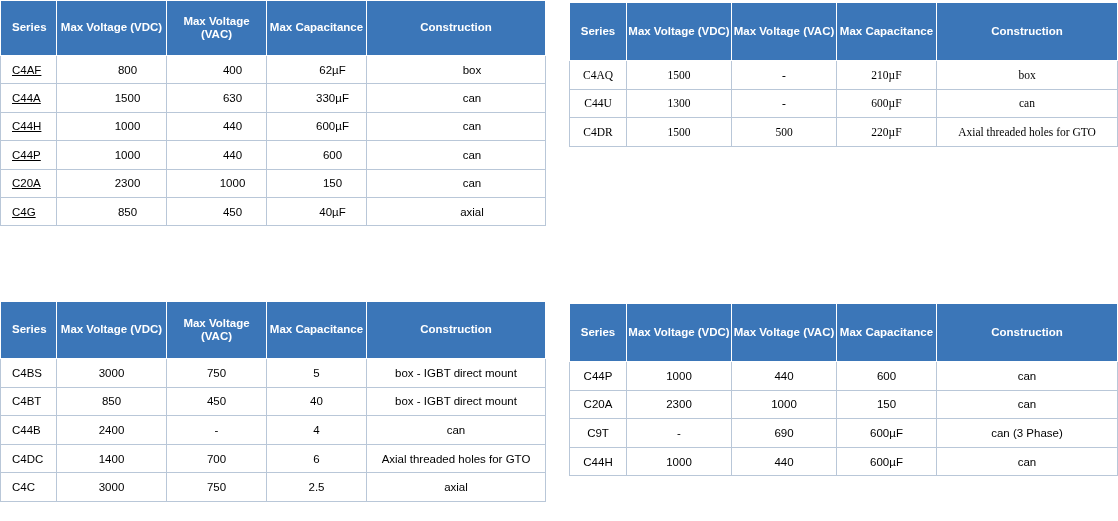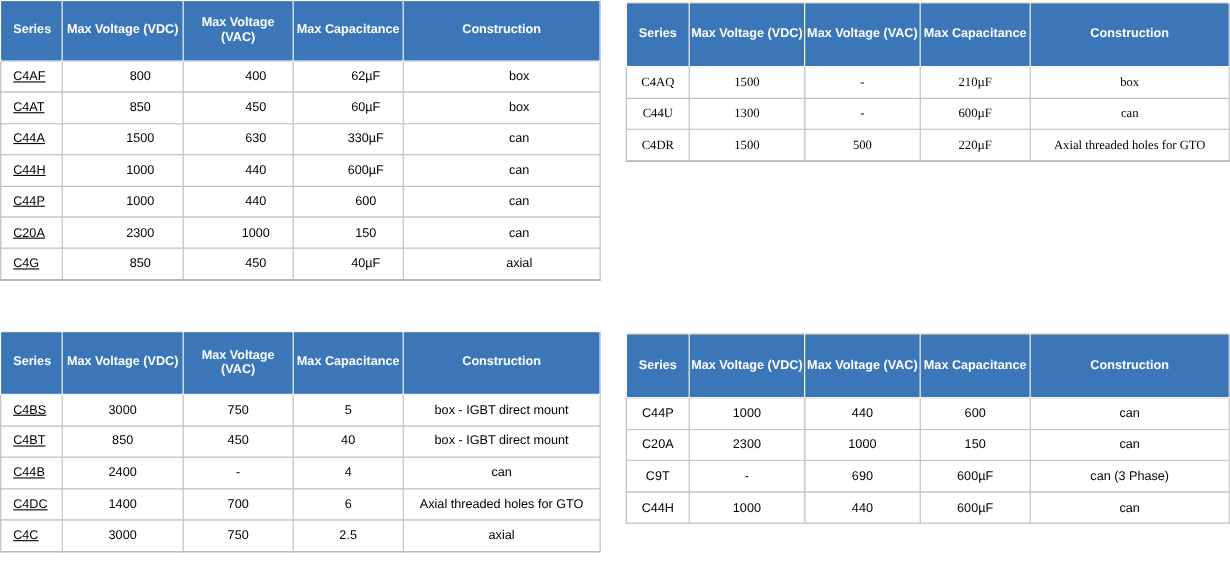--- a/index.html
+++ b/index.html
@@ -18,21 +18,21 @@
     position: absolute;
     top: 0;
     left: 0;
     width: 1118px;
     height: 521px;
   }
   table.cap-table {
     border-collapse: collapse;
     table-layout: fixed;
     position: absolute;
-    background: #a16207;
+    background: #fdba74;
   }
   table.cap-table th {
     background: #3b76b8;
     color: #ffffff;
     font-size: 11.5px;
     font-weight: bold;
     text-align: center;
     border: 1px solid #ffffff;
     padding: 0;
     height: 100%;
@@ -55,21 +55,21 @@
 
   
   #table-top-right { left: 569px; top: 2px; width: 548px; }
   #table-top-right th { height: 57px; }
   #table-top-right td { height: 27.6px; font-family: Liberation Serif, serif; }
 
   
   #table-bottom-left { left: 0px; top: 301px; width: 545px; }
   #table-bottom-left th { height: 56px; }
   #table-bottom-left td { height: 27.6px; }
-  #table-bottom-left td.series-cell { text-align: left; padding-left: 11px; text-decoration: underline; }
+  #table-bottom-left td.series-cell { text-align: left; padding-left: 11px; }
   #table-bottom-left th.series-head { text-align: left; padding-left: 11px; }
 
   
   #table-bottom-right { left: 569px; top: 303px; width: 548px; }
   #table-bottom-right th { height: 57px; }
   #table-bottom-right td { height: 27.6px; }
 
   .col-series  { width: 56px; }
   .col-vdc     { width: 110px; }
   .col-vac     { width: 100px; }
@@ -106,27 +106,20 @@
     </thead>
     <tbody>
       <tr>
         <td class="series-cell">C4AF</td>
         <td>800</td>
         <td>400</td>
         <td>62µF</td>
         <td>box</td>
       </tr>
       <tr>
-        <td class="series-cell">C4AT</td>
-        <td>850</td>
-        <td>450</td>
-        <td>60µF</td>
-        <td>box</td>
-      </tr>
-      <tr>
         <td class="series-cell">C44A</td>
         <td>1500</td>
         <td>630</td>
         <td>330µF</td>
         <td>can</td>
       </tr>
       <tr>
         <td class="series-cell">C44H</td>
         <td>1000</td>
         <td>440</td>

